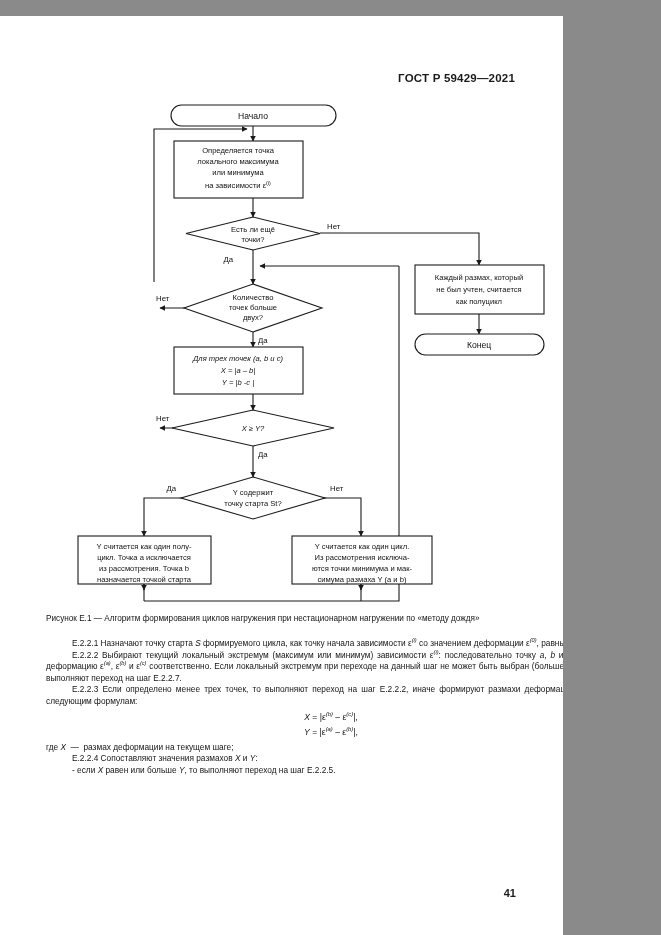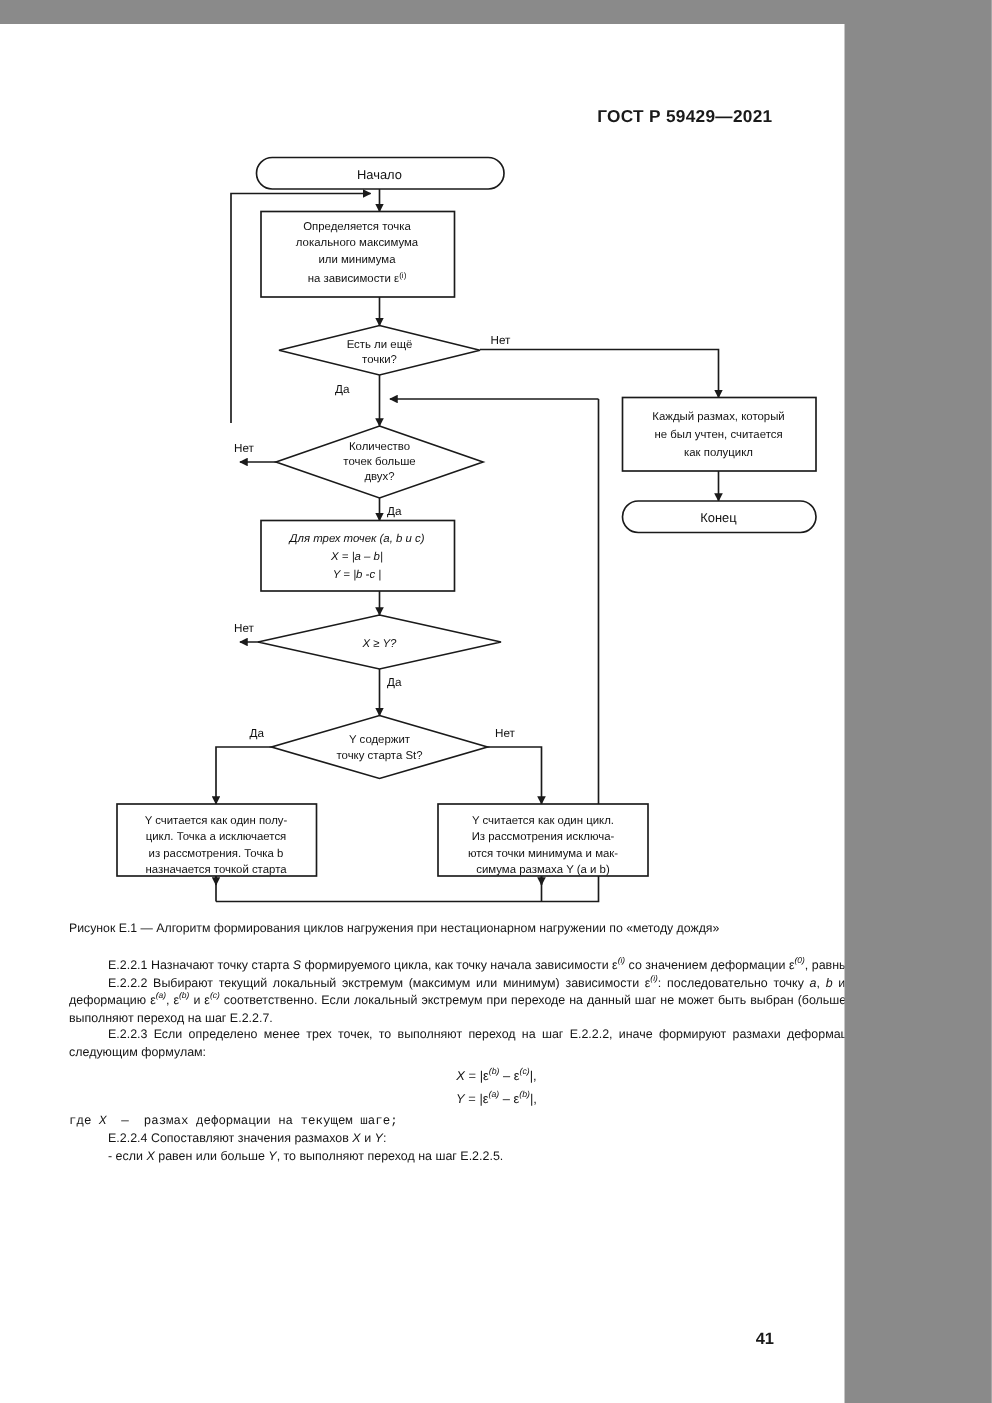--- a/index.html
+++ b/index.html
@@ -88,21 +88,21 @@
     width: 570px;
     font-size: 8.3px;
     line-height: 11.6px;
     color: #141414;
     text-align: justify;
   }
   .body-text p {
     margin: 0 0 0 0;
     text-indent: 26px;
   }
-  .body-text p.noindent { text-indent: 0; font-family: Liberation Mono, monospace; }
+  .body-text p.noindent { text-indent: 0; }
   .body-text p.dash { text-indent: 26px; }
   .formula-row {
     position: relative;
     display: flex;
     justify-content: center;
     align-items: baseline;
     margin: 4px 0 0 0;
     text-indent: 0;
   }
   .formula-row .formula {

